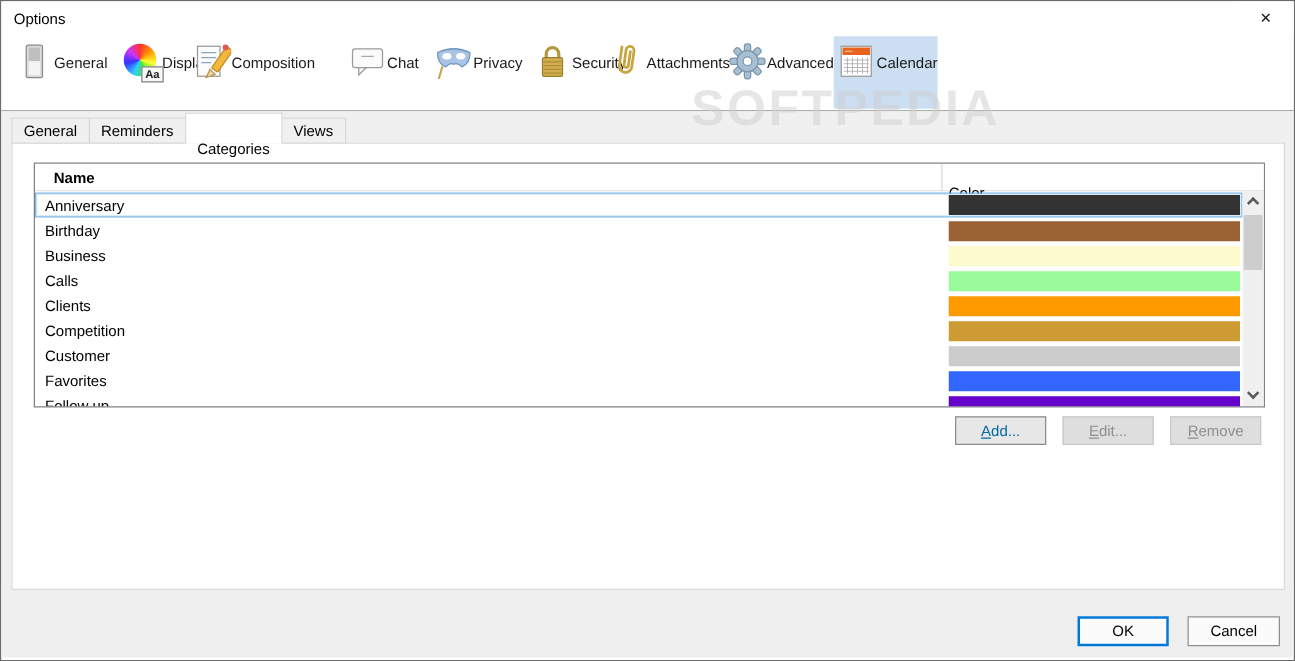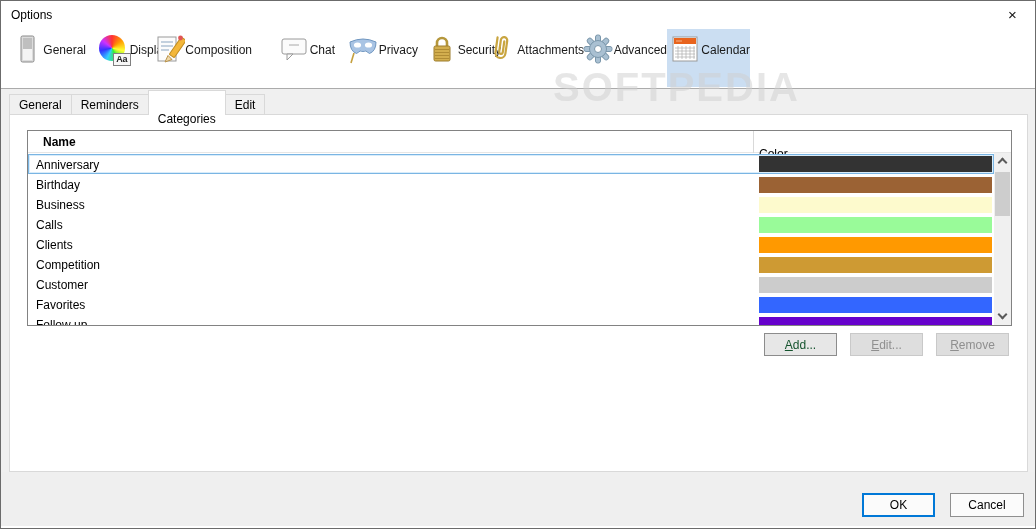--- a/index.html
+++ b/index.html
@@ -64,21 +64,21 @@
   .chev { display:block; width:7px; height:7px; border-left:2px solid #5a5a5a; border-top:2px solid #5a5a5a; }
   .chev-up { transform:rotate(45deg); margin:6px 0 0 5px; }
   .chev-down { transform:rotate(225deg); margin:3px 0 0 5px; }
   .scroll-thumb { position:absolute; left:1px; top:19px; width:15px; height:44px; background:#cdcdcd; cursor:pointer; }
 
   
   .cat-btn { position:absolute; top:218px; width:73px; height:23px; font-size:12px;
              font-family:inherit; cursor:pointer; }
   .cat-btn .mn { display:block; }
   .cat-btn .mn::first-letter { text-decoration:underline; }
-  .cat-btn.enabled { background:#e7e7e7; border:1px solid #8c8c8c; color:#14532d; }
+  .cat-btn.enabled { background:#e7e7e7; border:1px solid #8c8c8c; color:#0369a1; }
   .cat-btn.disabled { background:#dedede; border:1px solid #c9c9c9; color:#8f8f8f; cursor:default; }
   .btn-add { left:754px; } .btn-edit { left:840px; } .btn-remove { left:926px; }
 
   
   .footer { position:absolute; left:0; top:471px; width:100%; height:54px; background:#efefef; }
   .dlg-btn { position:absolute; top:21px; height:24px; font-size:12px; font-family:inherit; cursor:pointer; }
   .ok-btn { left:861px; width:73px; background:#fbfbfb; border:2px solid #0078d7; }
   .cancel-btn { left:949px; width:74px; background:#fbfbfb; border:1px solid #8f8f8f; }
 </style>
 </head>
@@ -218,21 +218,21 @@
     </div>
   </div>
   <div class="toolbar-sep"></div>
 
   <div class="midarea"></div>
 
   <div class="tab-strip">
       <div class="tab"><span class="tab-label">General</span></div>
       <div class="tab"><span class="tab-label">Reminders</span></div>
       <div class="tab active"><span class="tab-label">Categories</span></div>
-      <div class="tab"><span class="tab-label">Edit</span></div>
+      <div class="tab"><span class="tab-label">Views</span></div>
     </div>
 
   <div class="tab-panel">
 
     <div class="cat-table">
       <div class="cat-header">
         <span class="col-name">Name</span>
         <span class="header-sep"></span>
         <span class="col-color">Color</span>
       </div>

